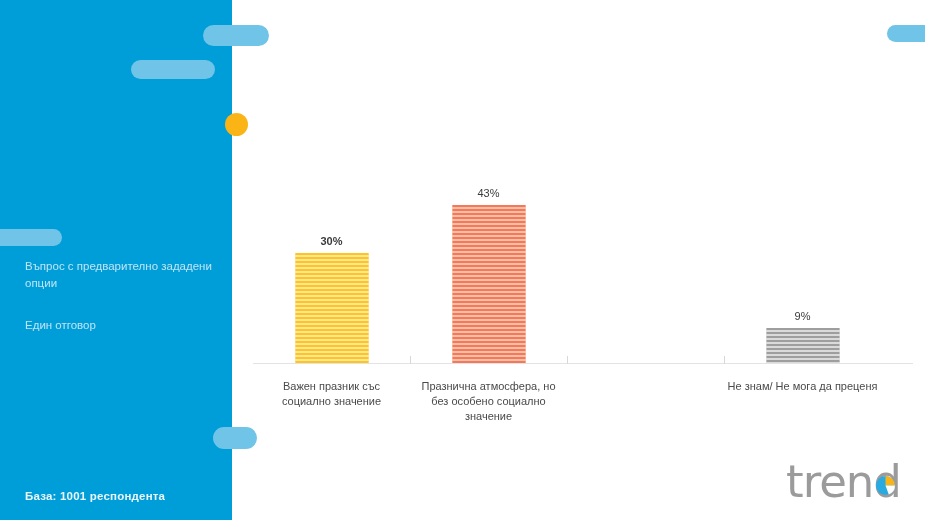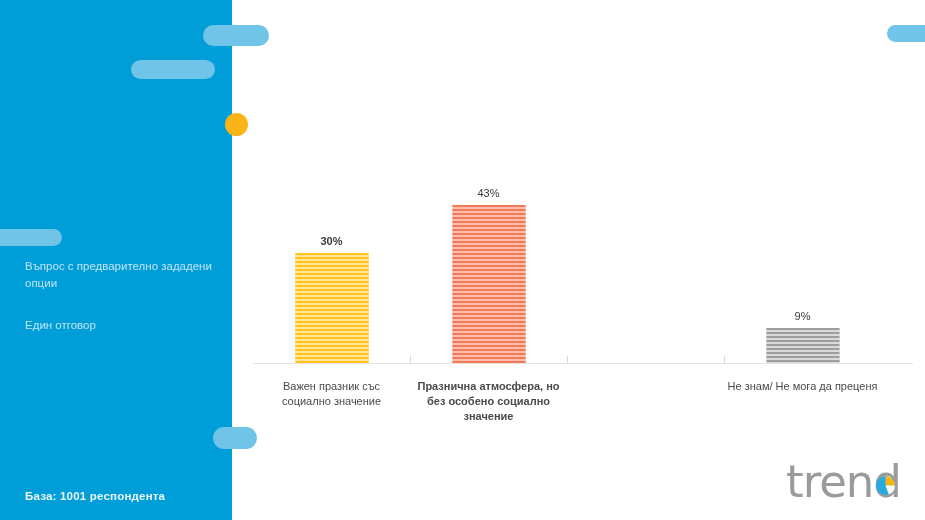--- a/index.html
+++ b/index.html
@@ -250,21 +250,21 @@
           <div class="bar-value" style="bottom:116px;font-weight:bold;">30%</div>
         </div>
         <div class="cat-label" style="width:145px;">Важен празник със социално значение</div>
       </div>
 
       <div class="cat" style="left:157px; width:157px;">
         <div class="bar-wrap">
           <div class="bar stripe-orange" style="width:73px; height:158px;"></div>
           <div class="bar-value" style="bottom:164px;">43%</div>
         </div>
-        <div class="cat-label" style="width:152px;font-weight:bold;">Празнична атмосфера, но без особено социално значение</div>
+        <div class="cat-label" style="width:152px;">Празнична атмосфера, но без особено социално значение</div>
       </div>
 
 
       <div class="cat" style="left:471px; width:157px;">
         <div class="bar-wrap">
           <div class="bar stripe-gray" style="width:73px; height:35px;"></div>
           <div class="bar-value" style="bottom:41px;">9%</div>
         </div>
         <div class="cat-label" style="width:150px;">Не знам/ Не мога да преценя</div>
       </div>

